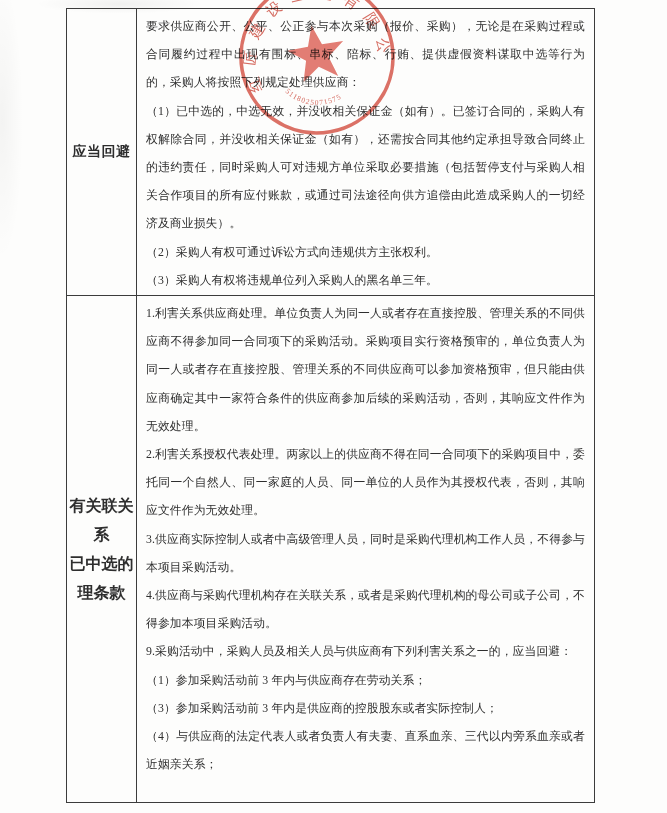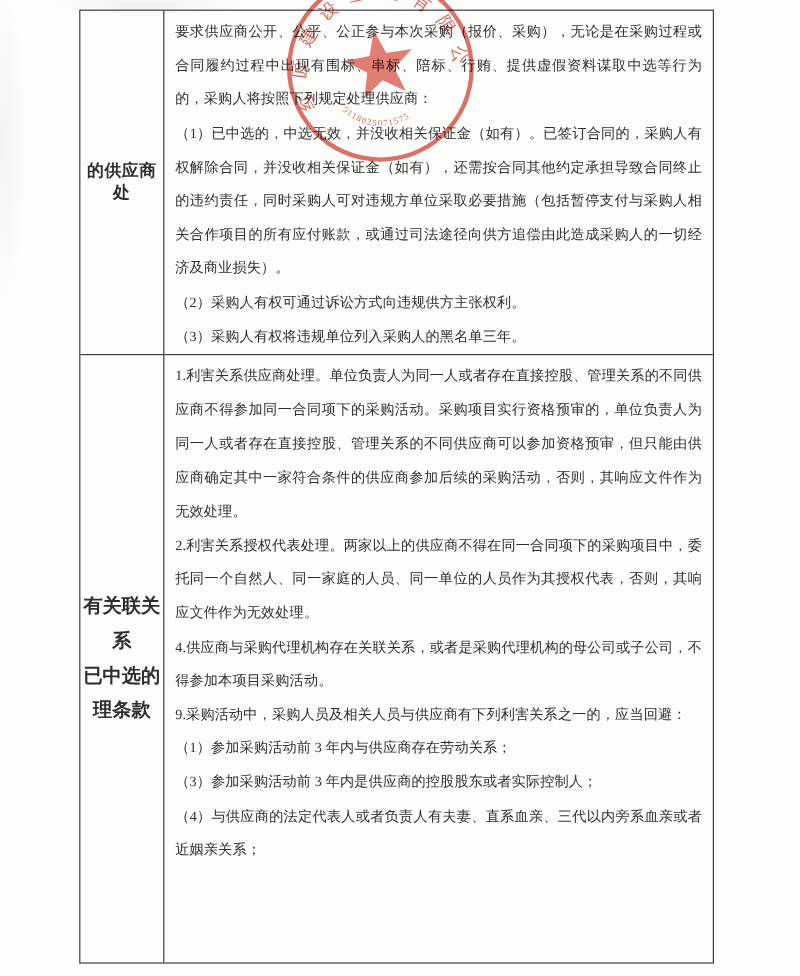--- a/index.html
+++ b/index.html
@@ -58,21 +58,21 @@
   .seal text{font-family:"Liberation Serif","DejaVu Serif",serif;}
 </style>
 </head>
 <body>
 
 <div class="page">
 
   <div class="doc-table">
 
     <div class="cell label-cell row1 label-row1">
-      <span>的供应商处</span>
+      <span>应当回避</span>
     </div>
 
     <div class="cell content-cell row1">
 
         <p>要求供应商公开、公平、公正参与本次采购（报价、采购），无论是在采购过程或合同履约过程中出现有围标、串标、陪标、行贿、提供虚假资料谋取中选等行为的，采购人将按照下列规定处理供应商：</p>
 
         <p>（1）已中选的，中选无效，并没收相关保证金（如有）。已签订合同的，采购人有权解除合同，并没收相关保证金（如有），还需按合同其他约定承担导致合同终止的违约责任，同时采购人可对违规方单位采取必要措施（包括暂停支付与采购人相关合作项目的所有应付账款，或通过司法途径向供方追偿由此造成采购人的一切经济及商业损失）。</p>
 
         <p>（2）采购人有权可通过诉讼方式向违规供方主张权利。</p>
 
@@ -87,20 +87,21 @@
 
         <span>理条款</span>
       </div>
 
     <div class="cell content-cell">
 
         <p>1.利害关系供应商处理。单位负责人为同一人或者存在直接控股、管理关系的不同供应商不得参加同一合同项下的采购活动。采购项目实行资格预审的，单位负责人为同一人或者存在直接控股、管理关系的不同供应商可以参加资格预审，但只能由供应商确定其中一家符合条件的供应商参加后续的采购活动，否则，其响应文件作为无效处理。</p>
 
         <p>2.利害关系授权代表处理。两家以上的供应商不得在同一合同项下的采购项目中，委托同一个自然人、同一家庭的人员、同一单位的人员作为其授权代表，否则，其响应文件作为无效处理。</p>
 
+        <p>3.供应商实际控制人或者中高级管理人员，同时是采购代理机构工作人员，不得参与本项目采购活动。</p>
 
         <p>4.供应商与采购代理机构存在关联关系，或者是采购代理机构的母公司或子公司，不得参加本项目采购活动。</p>
 
         <p>9.采购活动中，采购人员及相关人员与供应商有下列利害关系之一的，应当回避：</p>
 
         <p>（1）参加采购活动前 3 年内与供应商存在劳动关系；</p>
 
 
         <p>（3）参加采购活动前 3 年内是供应商的控股股东或者实际控制人；</p>
 

